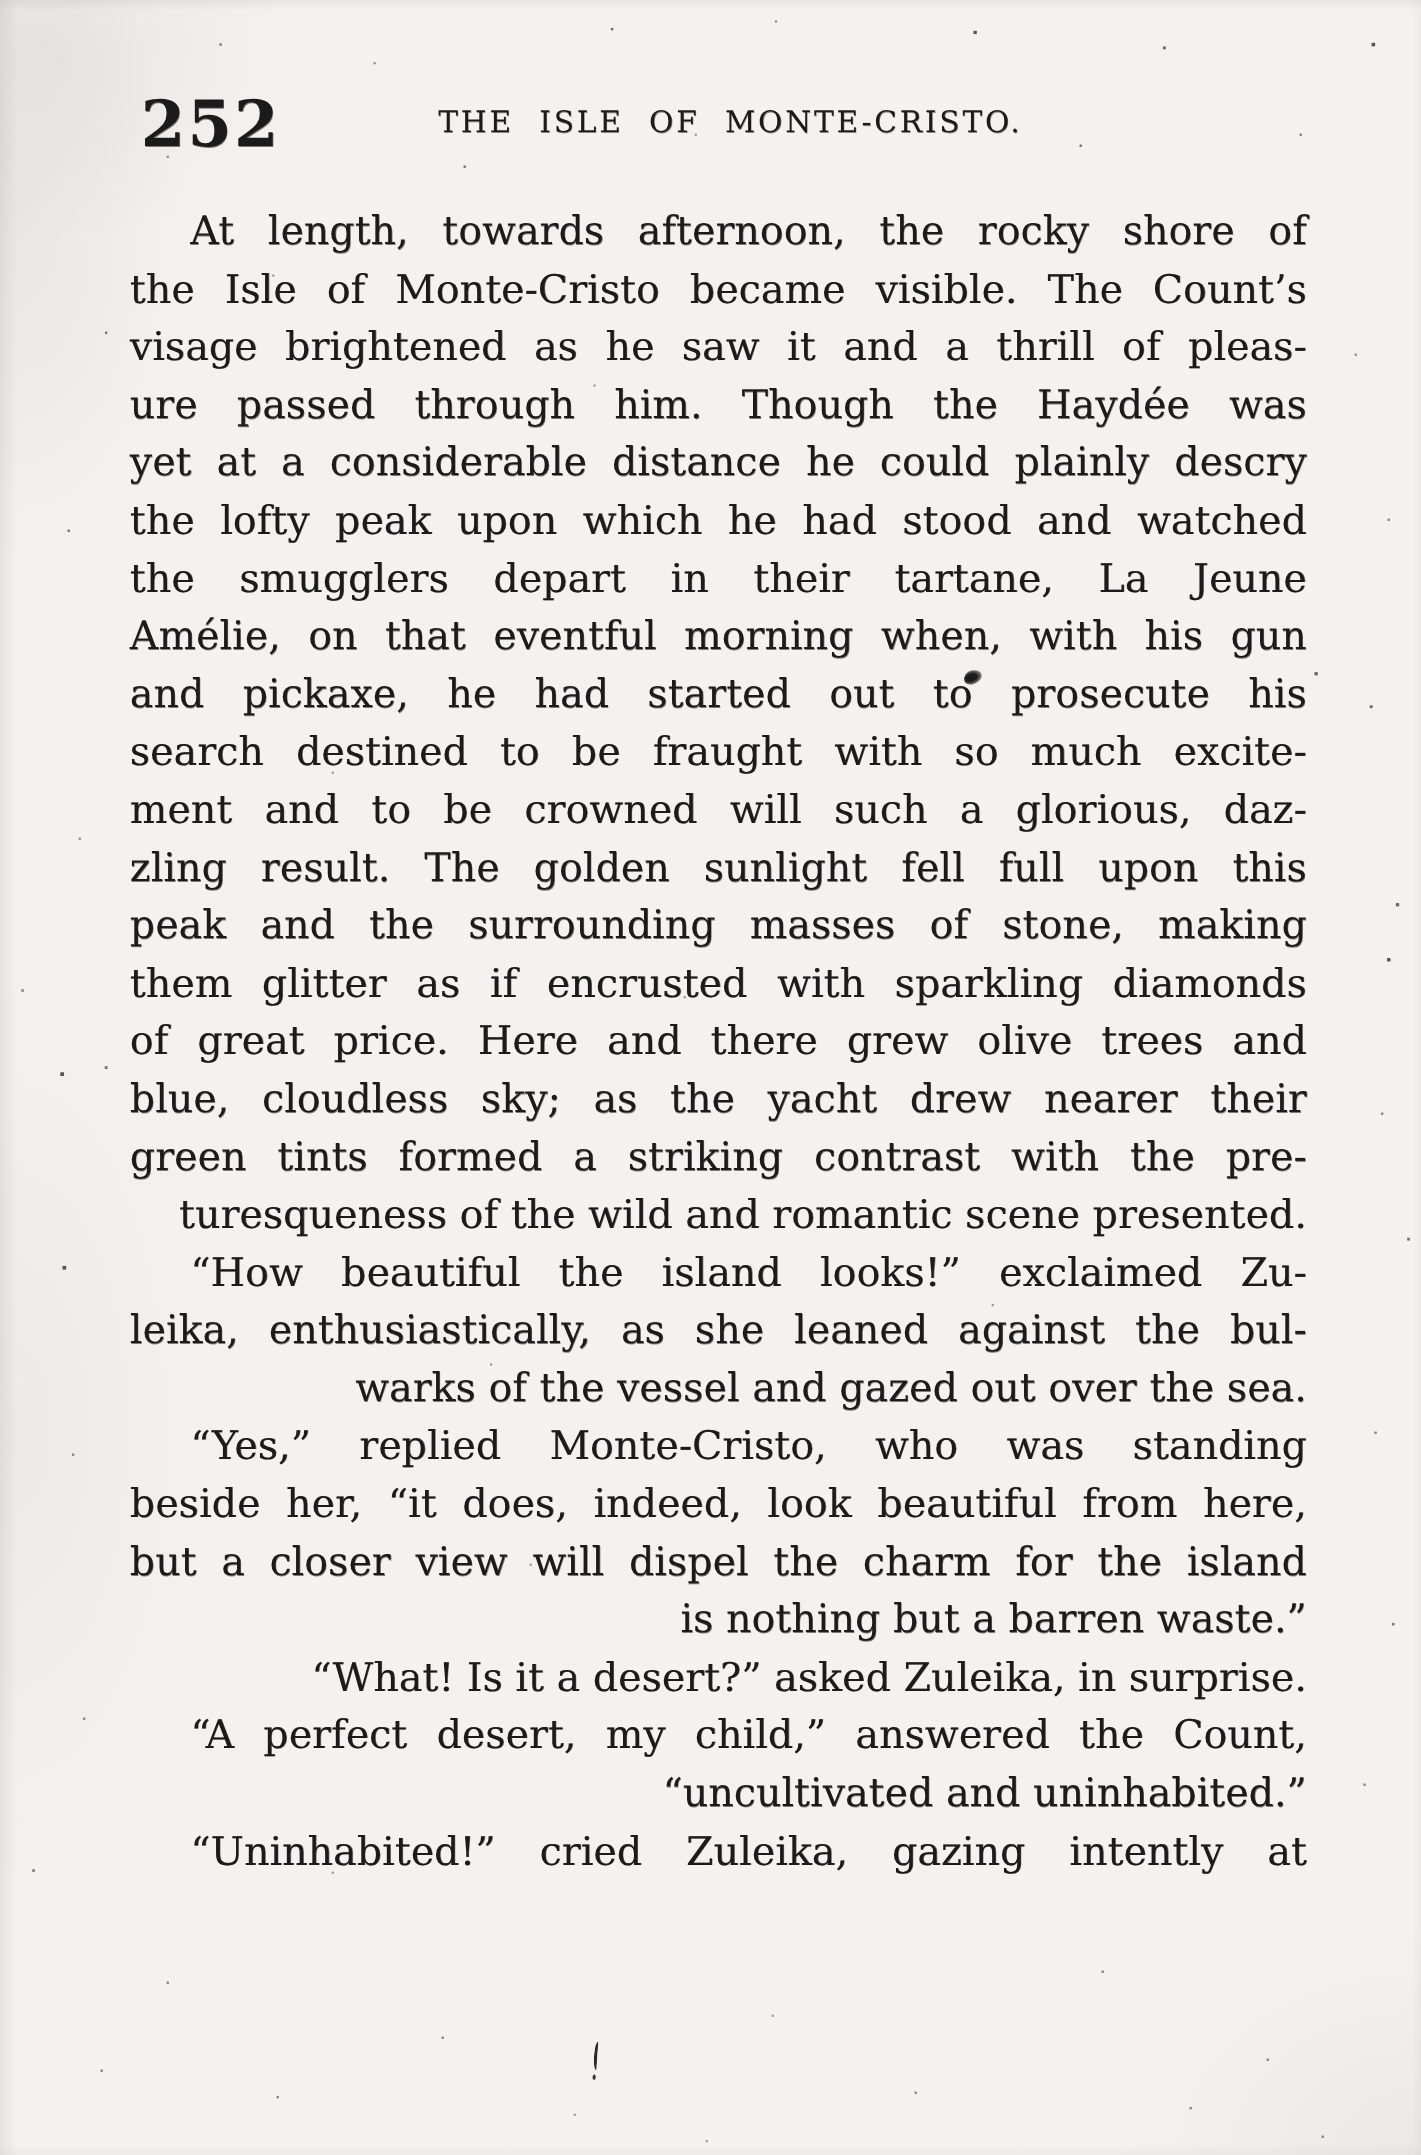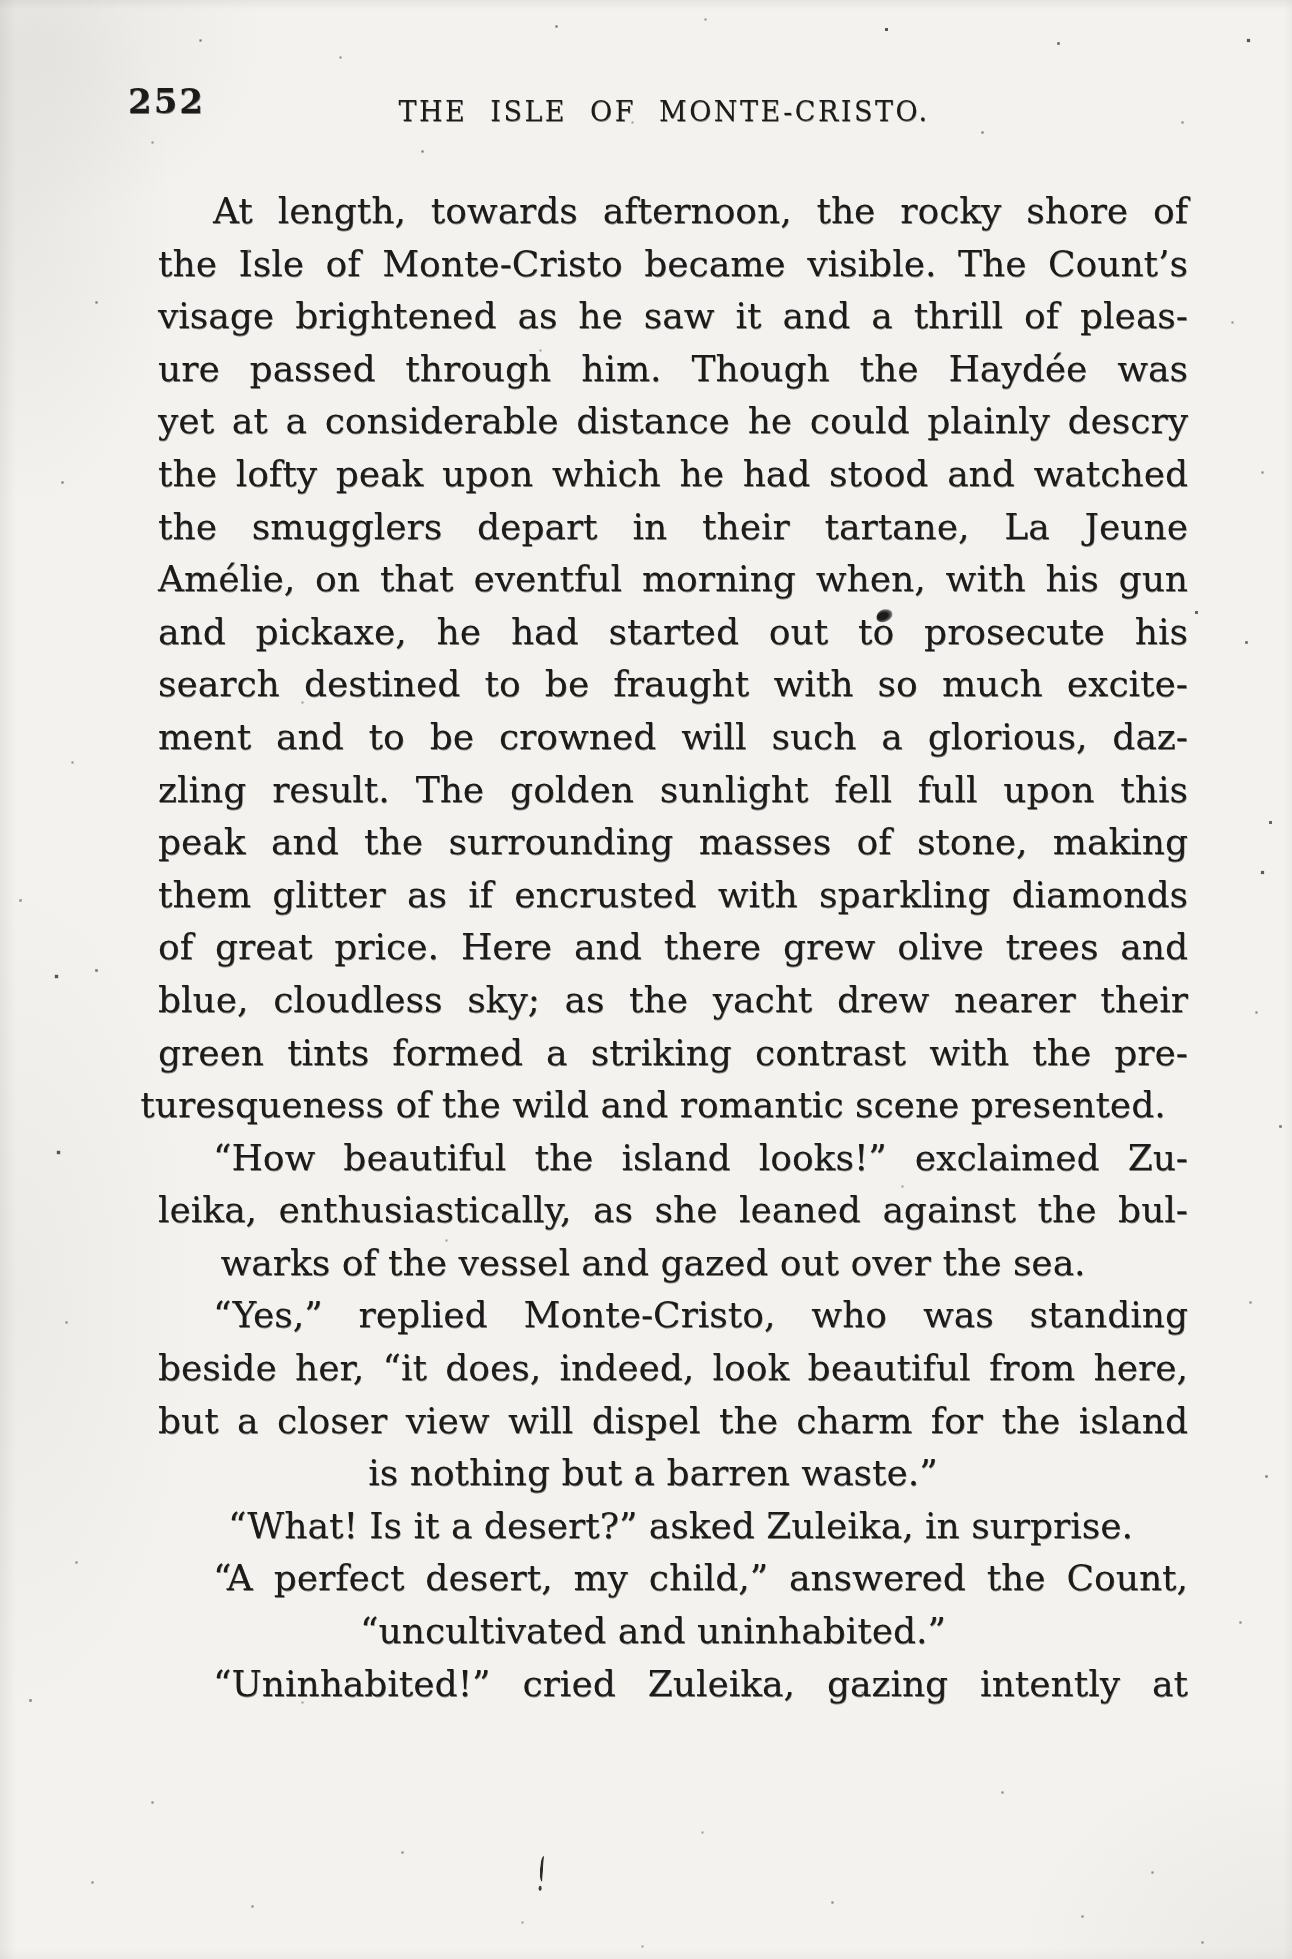--- a/index.html
+++ b/index.html
@@ -15,36 +15,36 @@
       radial-gradient(260px 600px at 15px 1300px, rgba(90,90,85,0.05), rgba(0,0,0,0) 70%),
       radial-gradient(400px 300px at 1292px 1959px, rgba(90,90,85,0.06), rgba(0,0,0,0) 70%),
       #f3f2ee;
     font-family:"DejaVu Serif","Liberation Serif",serif;
     color:#1b1b1b;
     -webkit-font-smoothing:antialiased;
     font-variant-ligatures:none;
   }
   .pagenum{
     position:absolute;left:128px;top:84px;
-    font-size:34px;line-height:1;font-weight:bold;letter-spacing:2px;
+    font-size:58px;line-height:1;font-weight:bold;letter-spacing:2px;
     text-shadow:0.6px 0.6px 0 rgba(27,27,27,0.55);
   }
   .runhead{
     position:absolute;left:0;right:0;top:96px;
     text-align:center;transform:translateX(18px);
     font-size:27px;line-height:1.2;letter-spacing:2.5px;word-spacing:12px;
     text-shadow:0.5px 0.5px 0 rgba(27,27,27,0.5);
   }
   .textblock{
     position:absolute;left:118px;top:185px;width:1070px;
     font-size:36px;line-height:52.6px;
     text-shadow:0.5px 0.5px 0 rgba(27,27,27,0.55);
   }
-  .ln{white-space:nowrap;text-align:center;}
-  .ln.j{text-align:justify;text-align-last:justify;text-justify:inter-word;margin-left:40px;}
+  .ln{white-space:nowrap;text-align:right;}
+  .ln.j{text-align:justify;text-align-last:justify;text-justify:inter-word;}
   .ln.ind{text-indent:55px;}
   .smudge{
     position:absolute;left:758px;top:424px;width:17px;height:13px;
     background:radial-gradient(ellipse at 40% 50%, #1b1b1b 35%, rgba(27,27,27,0.65) 60%, rgba(27,27,27,0) 75%);
     transform:rotate(-18deg);border-radius:60% 40% 55% 45%;
   }
   .bottommark{
     position:absolute;left:540px;top:1856px;width:4px;height:26px;
     border-left:3px solid #2a2a2a;border-radius:50% 40% 60% 50%;
     transform:rotate(4deg);

